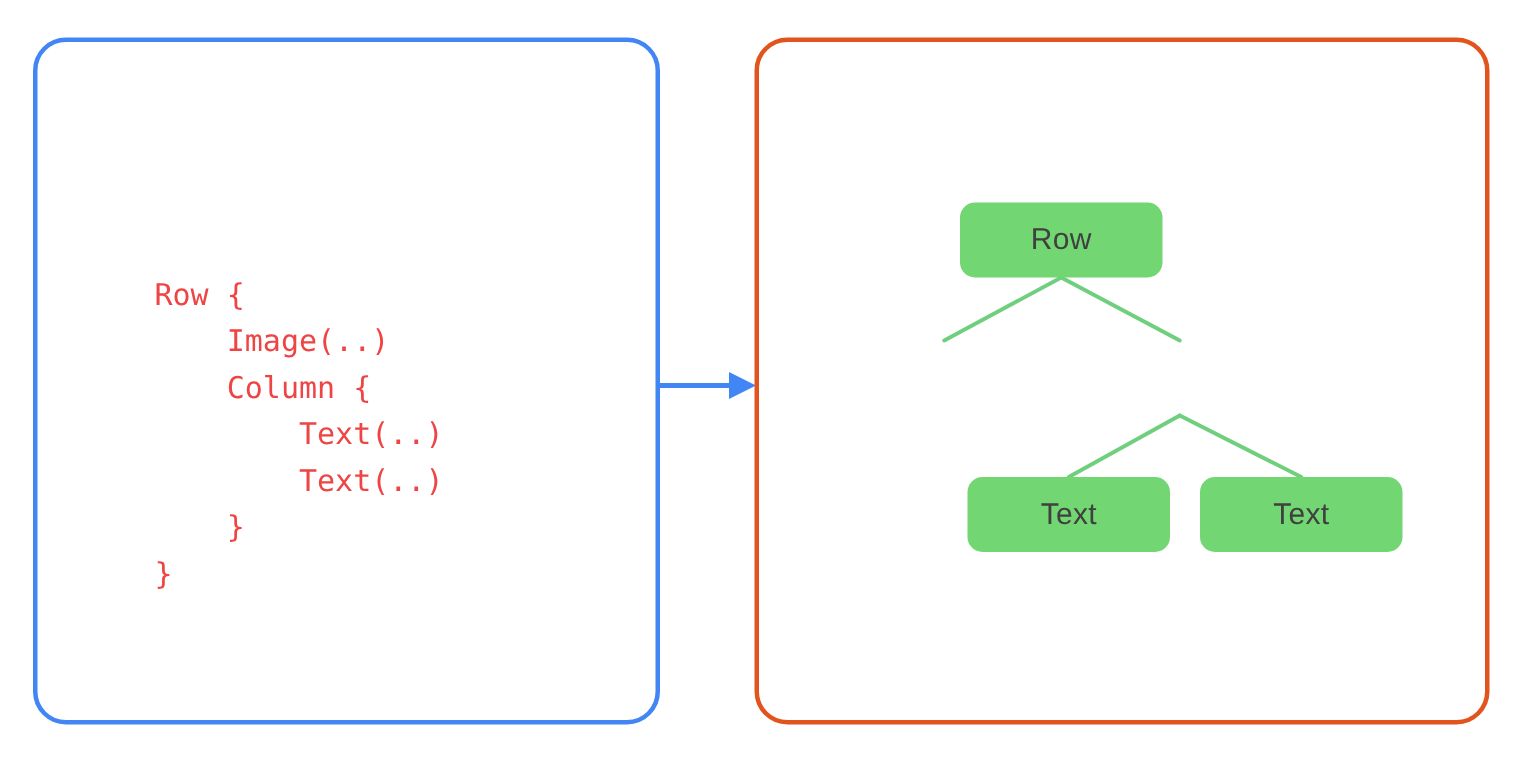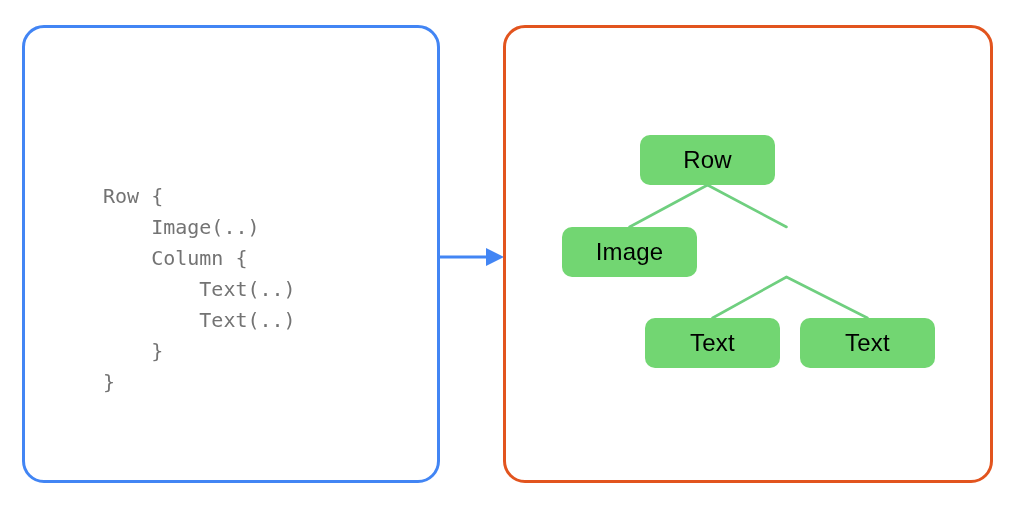--- a/index.html
+++ b/index.html
@@ -47,21 +47,21 @@
 
   
   #code-block {
     position: absolute;
     left: 78px;
     top: 153px;
     margin: 0;
     font-family: "DejaVu Sans Mono", "Liberation Mono", monospace;
     font-size: 20px;
     line-height: 31px;
-    color: #737373;
+    color: #ef4444;
     white-space: pre;
     letter-spacing: 0px;
   }
 
   
   #flow-arrow {
     position: absolute;
     left: 436px;
     top: 241px;
     width: 72px;
@@ -74,23 +74,23 @@
     left: 503px;
     top: 25px;
     width: 490px;
     height: 458px;
   }
   .node {
     position: absolute;
     box-sizing: border-box;
     background: #72d672;
     border-radius: 10px;
-    color: #000000;
+    color: #404040;
     font-family: "Liberation Sans", sans-serif;
-    font-size: 24px;
+    font-size: 20px;
     font-weight: 400;
     display: flex;
     align-items: center;
     justify-content: center;
     height: 50px;
     letter-spacing: 0.2px;
   }
   #node-row    { left: 640px; top: 135px; width: 135px; }
   #node-image  { left: 562px; top: 227px; width: 135px; }
   #node-column { left: 720px; top: 227px; width: 133px; }
@@ -124,17 +124,16 @@
     <line x1="204.5" y1="160" x2="126.5" y2="202" stroke="#6fcf7f" stroke-width="2.6" stroke-linecap="round"></line>
 
     <line x1="204.5" y1="160" x2="283.5" y2="202" stroke="#6fcf7f" stroke-width="2.6" stroke-linecap="round"></line>
 
     <line x1="283.5" y1="252" x2="209.5" y2="293" stroke="#6fcf7f" stroke-width="2.6" stroke-linecap="round"></line>
 
     <line x1="283.5" y1="252" x2="364.5" y2="293" stroke="#6fcf7f" stroke-width="2.6" stroke-linecap="round"></line>
   </svg>
 
   <div class="node" id="node-row">Row</div>
-  <div class="node" id="node-image">Image</div>
   <div class="node" id="node-text-1">Text</div>
   <div class="node" id="node-text-2">Text</div>
 
 </div>
 
 </body></html>

